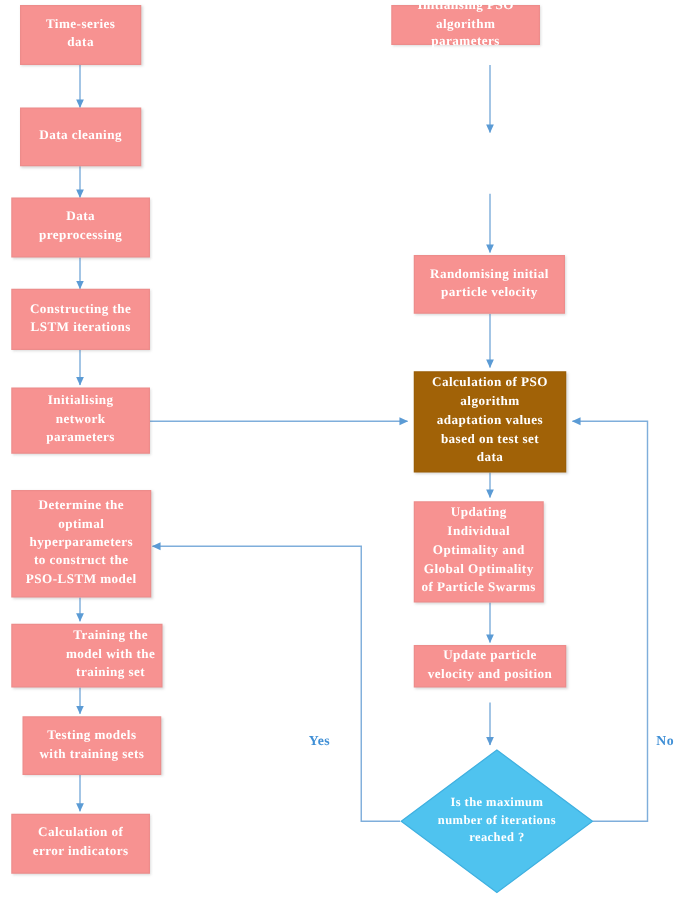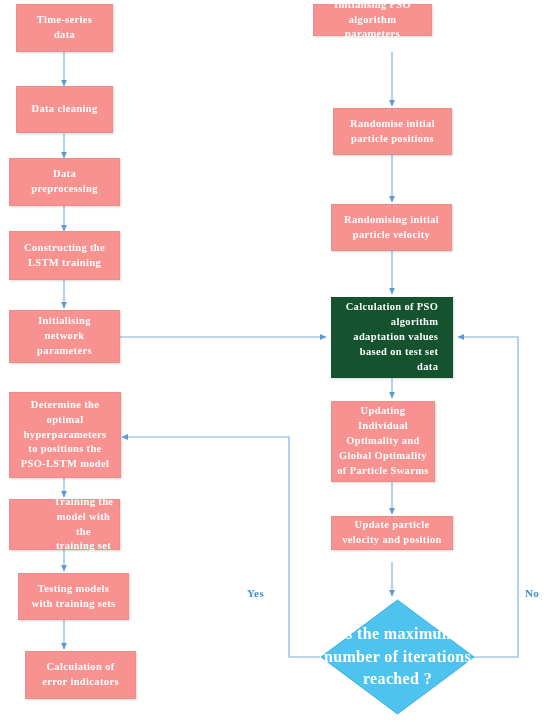--- a/index.html
+++ b/index.html
@@ -25,37 +25,37 @@
     font-weight:bold;
     font-size:10.5px;
     line-height:1.42;
     letter-spacing:.35px;
     padding:2px 4px;
     border:1px solid rgba(0,0,0,0.04);
     box-shadow:1px 1px 2px rgba(120,120,120,.28);
     z-index:3;
   }
   .node.pink{background:#F79291;}
-  .node.green{background:#14532d;text-align:right;}
+  .node.green{background:#a16207;}
 
   .diamond-wrap{
     position:absolute;
     z-index:3;
   }
   .diamond-wrap .dshape{
     position:absolute;left:0;top:0;width:100%;height:100%;
   }
   .diamond-wrap .dlabel{
     position:absolute;left:0;top:0;width:100%;height:100%;
     display:flex;align-items:center;justify-content:center;
     text-align:center;
     color:#ffffff;
     font-family:"Liberation Serif", serif;
     font-weight:bold;
-    font-size:16px;
+    font-size:10px;
     line-height:1.42;
     letter-spacing:.35px;
   }
 
   .edge-label{
     position:absolute;
     color:#3F8FD6;
     font-family:"Liberation Serif", serif;
     font-weight:bold;
     font-size:11px;
@@ -109,63 +109,59 @@
     <span style="white-space:pre-line;">Data cleaning</span>
   </div>
 
   <div class="node pink" style="left:9px;   top:158px; width:111px; height:48px;">
     <span style="white-space:pre-line;">Data
 preprocessing</span>
   </div>
 
   <div class="node pink" style="left:9px;   top:231px; width:111px; height:49px;">
     <span style="white-space:pre-line;">Constructing the
-LSTM training</span>
+LSTM iterations</span>
   </div>
 
   <div class="node pink" style="left:9px;   top:310px; width:111px; height:53px;">
     <span style="white-space:pre-line;">Initialising
 network
 parameters</span>
   </div>
 
   <div class="node pink" style="left:9px;   top:392px; width:112px; height:86px;">
     <span style="white-space:pre-line;">Determine the
 optimal
 hyperparameters
-to positions the
+to construct the
 PSO-LSTM model</span>
   </div>
 
-  <div class="node pink" style="left:9px;   top:499px; width:111px; height:51px;padding-left:42px;">
+  <div class="node pink" style="left:9px;   top:499px; width:121px; height:51px;padding-left:42px;">
     <span style="white-space:pre-line;">Training the
 model with the
 training set</span>
   </div>
 
   <div class="node pink" style="left:18px;   top:573px; width:111px; height:47px;">
     <span style="white-space:pre-line;">Testing models
 with training sets</span>
   </div>
 
-  <div class="node pink" style="left:9px;   top:651px; width:111px; height:48px;margin-left:16px;">
+  <div class="node pink" style="left:9px;   top:651px; width:111px; height:48px;">
     <span style="white-space:pre-line;">Calculation of
 error indicators</span>
   </div>
 
   <div class="node pink" style="left:313px; top:4px;   width:119px; height:32px;">
     <span style="white-space:pre-line;">Initialising PSO
 algorithm
 parameters</span>
   </div>
 
-  <div class="node pink" style="left:333px; top:108px; width:119px; height:47px;">
-    <span style="white-space:pre-line;">Randomise initial
-particle positions</span>
-  </div>
 
   <div class="node pink" style="left:331px; top:204px; width:121px; height:47px;">
     <span style="white-space:pre-line;">Randomising initial
 particle velocity</span>
   </div>
 
   <div class="node green" style="left:331px; top:297px; width:122px; height:81px;">
     <span style="white-space:pre-line;">Calculation of PSO
 algorithm
 adaptation values

